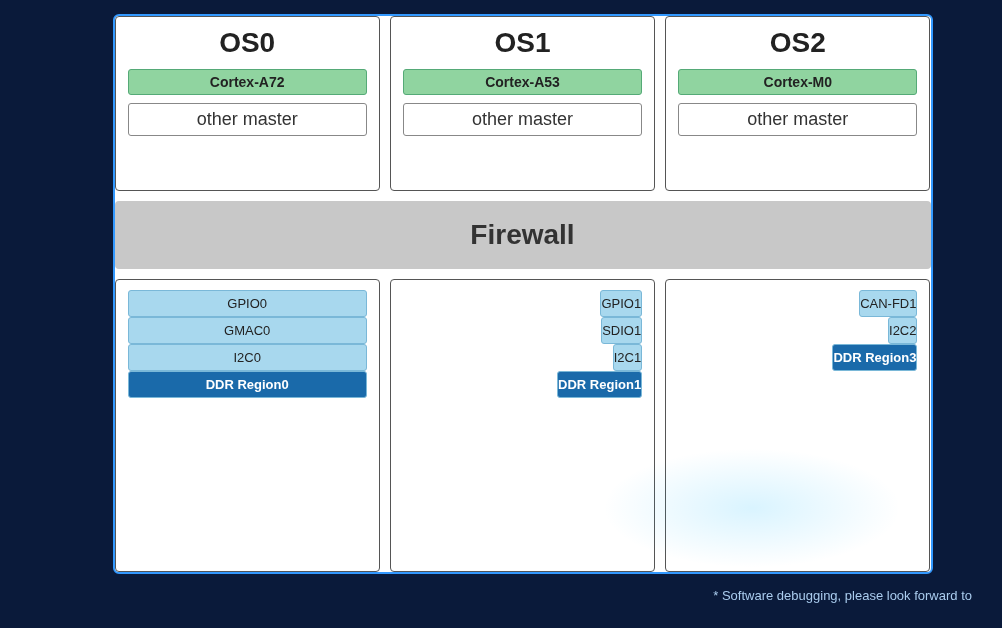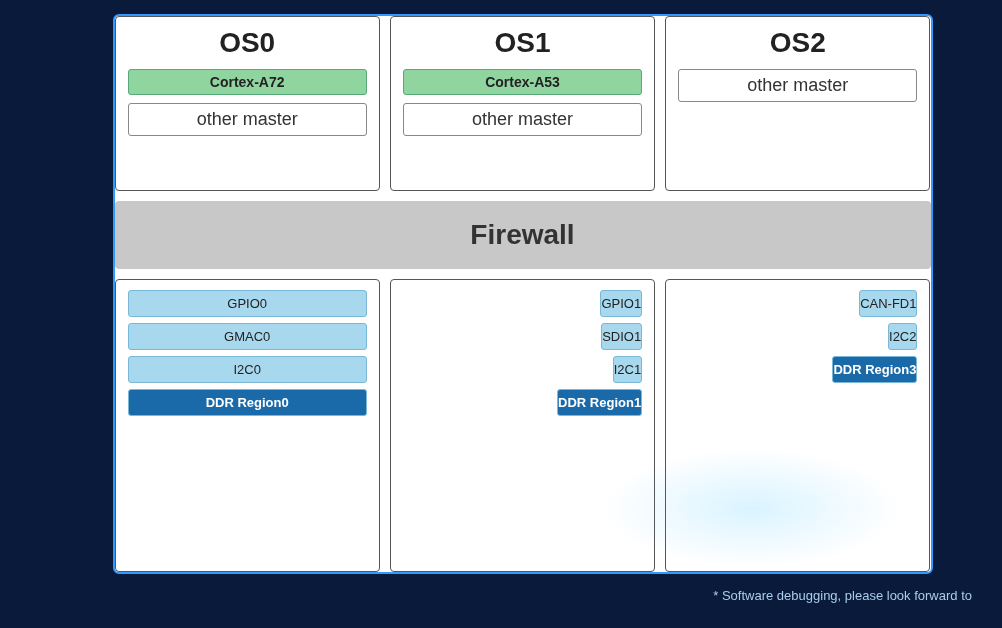--- a/index.html
+++ b/index.html
@@ -120,21 +120,20 @@
       position: relative;
     }
 
     .resource-box {
       flex: 1;
       border: 1.5px solid #555;
       border-radius: 4px;
       padding: 10px 12px;
       display: flex;
       flex-direction: column;
-      gap: 6px;
       background: white;
     }
 
     .resource-box + .resource-box {
       margin-left: 10px;
       align-items: flex-end;
     }
 
     .resource-item {
       background: #a8d8ee;
@@ -176,20 +175,21 @@
     </div>
 
     <div class="os-box">
       <div class="os-title">OS1</div>
       <div class="cpu-badge">Cortex-A53</div>
       <div class="other-master">other master</div>
     </div>
 
     <div class="os-box">
       <div class="os-title">OS2</div>
+      <div class="cpu-badge">Cortex-M0</div>
       <div class="other-master">other master</div>
     </div>
   </div>
 
   <div class="firewall-section">
     <span class="firewall-label">Firewall</span>
   </div>
 
   <div class="resource-section">
 

